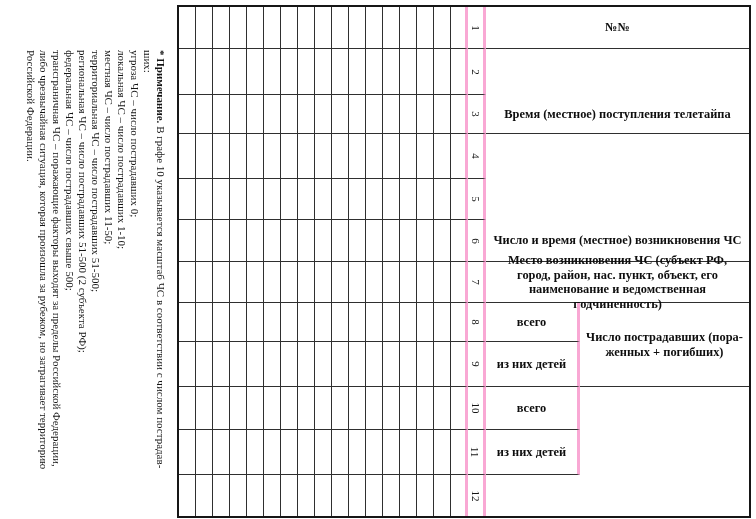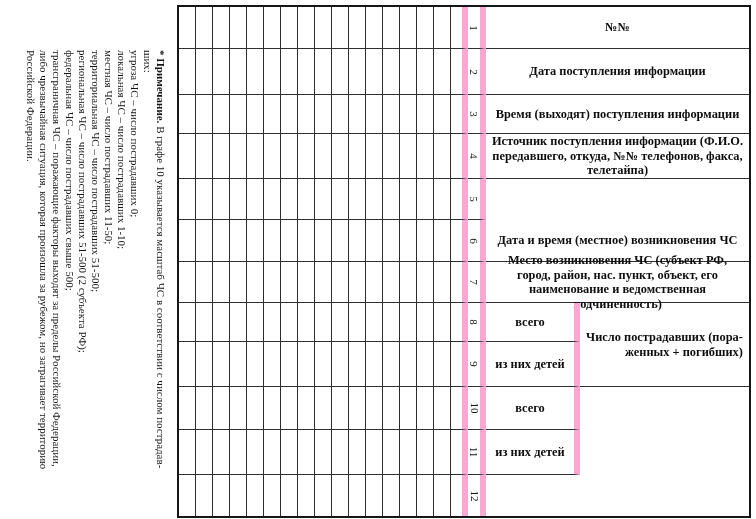--- a/index.html
+++ b/index.html
@@ -21,36 +21,36 @@
   
   .table{
     position:absolute;left:177px;top:5px;
     display:grid;
     grid-template-columns:289px 18px 94px 169px;
     grid-template-rows:42px 46px 39px 45px 41px 42px 41px 39px 45px 43px 45px 41px;
     border:2px solid #161616;background:#fff;
   }
   .c{
     box-sizing:border-box;
-    border-right:6px solid #f9a8d4;
+    border-right:3px solid #f9a8d4;
     border-bottom:1px solid #2f2f2f;
     display:flex;align-items:center;justify-content:center;
   }
   .nr{border-right:none;}
   .nb{border-bottom:none;}
   .eg{ 
     background:repeating-linear-gradient(to right,transparent 0,transparent 16px,#2f2f2f 16px,#2f2f2f 17px);
   }
   .num{font-size:11px;color:#141414;}
   .rot{display:inline-block;transform:rotate(90deg);}
   .hdr,.lbl,.mrg{
     font-weight:bold;font-size:12.4px;line-height:14.5px;
     text-align:center;padding:1px 5px;color:#0e0e0e;
   }
-  .mrg{white-space:pre-line;text-align:right;}
+  .mrg{white-space:pre-line;}
 </style>
 </head>
 <body>
 
 <div>
 
   <div class="note">
     <div class="note-inner">
       <div class="note-line"><span class="b">* Примечание.</span><span> В графе 10 указывается масштаб ЧС в соответствии с числом пострадав-</span></div>
       <div class="note-line">ших:</div>
@@ -71,44 +71,42 @@
     <div class="c eg" style="grid-area:1/1"></div>
     <div class="c num" style="grid-area:1/2">
         <span class="rot">1</span>
       </div>
     <div class="c hdr nr" style="grid-area:1/3/2/5">№№</div>
 
     <div class="c eg" style="grid-area:2/1"></div>
     <div class="c num" style="grid-area:2/2">
         <span class="rot">2</span>
       </div>
-    <div class="c hdr nr" style="grid-area:2/3/3/5">Дата поступления информации</div>
 
     <div class="c eg" style="grid-area:3/1"></div>
     <div class="c num" style="grid-area:3/2">
         <span class="rot">3</span>
       </div>
-    <div class="c hdr nr" style="grid-area:3/3/4/5">Время (выходят) поступления информации</div>
+    <div class="c hdr nr" style="grid-area:3/3/4/5">Время (местное) поступления телетайпа</div>
 
     <div class="c eg" style="grid-area:4/1"></div>
     <div class="c num" style="grid-area:4/2">
         <span class="rot">4</span>
       </div>
-    <div class="c hdr nr" style="grid-area:4/3/5/5">Источник поступления информации (Ф.И.О. передавшего, откуда, №№ телефонов, факса, телетайпа)</div>
 
     <div class="c eg" style="grid-area:5/1"></div>
     <div class="c num" style="grid-area:5/2">
         <span class="rot">5</span>
       </div>
 
     <div class="c eg" style="grid-area:6/1"></div>
     <div class="c num" style="grid-area:6/2">
         <span class="rot">6</span>
       </div>
-    <div class="c hdr nr" style="grid-area:6/3/7/5">Дата и время (местное) возникновения ЧС</div>
+    <div class="c hdr nr" style="grid-area:6/3/7/5">Число и время (местное) возникновения ЧС</div>
 
     <div class="c eg" style="grid-area:7/1"></div>
     <div class="c num" style="grid-area:7/2">
         <span class="rot">7</span>
       </div>
     <div class="c hdr nr" style="grid-area:7/3/8/5">Место возникновения ЧС (субъект РФ, город, район, нас. пункт, объект, его наименование и ведомственная подчиненность)</div>
 
     <div class="c eg" style="grid-area:8/1"></div>
     <div class="c num" style="grid-area:8/2">
         <span class="rot">8</span>

